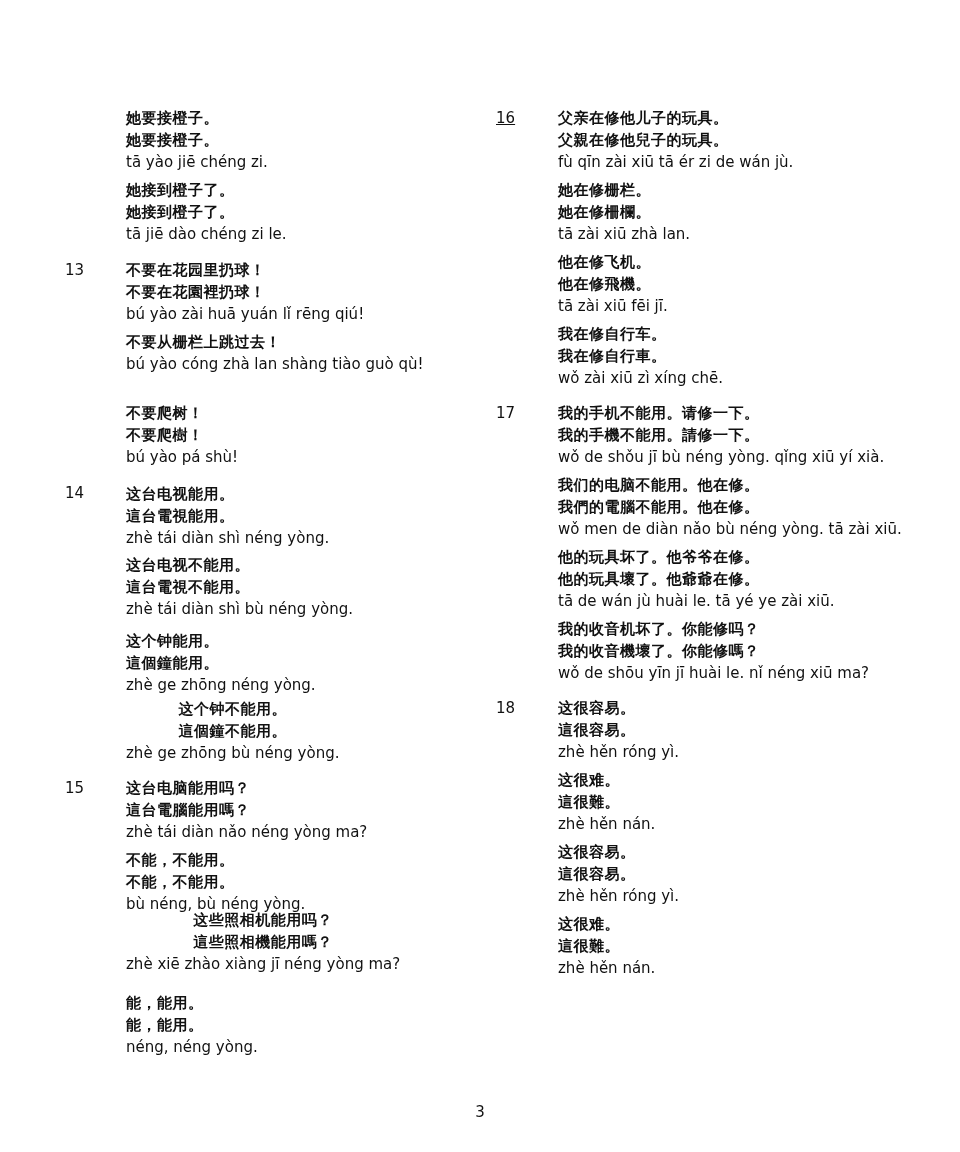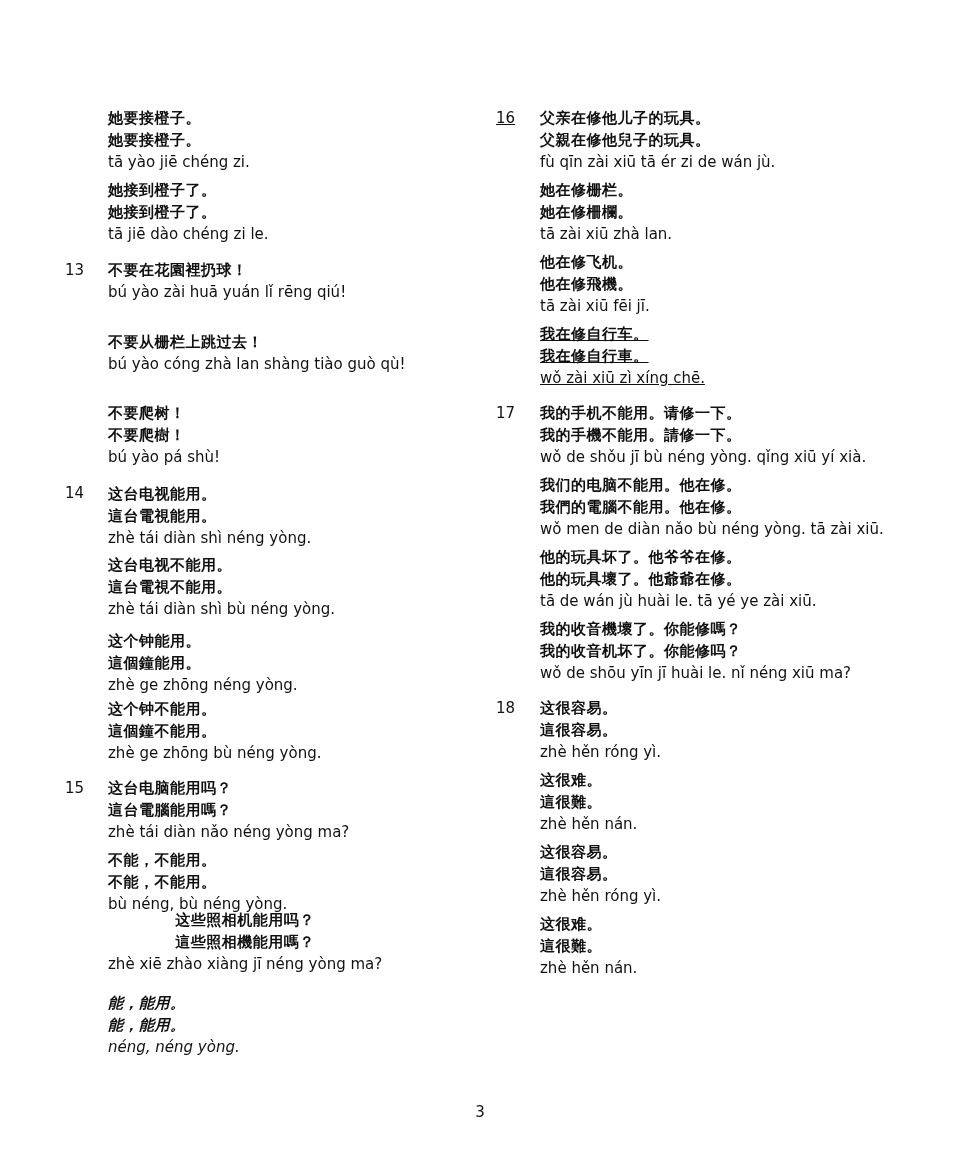--- a/index.html
+++ b/index.html
@@ -3,21 +3,21 @@
 <meta charset="utf-8">
 <style>
   html, body { margin: 0; padding: 0; background: #ffffff; }
   body { width: 960px; height: 1152px; position: relative; overflow: hidden;
          font-family: "DejaVu Sans", "Liberation Sans", sans-serif; color: #111; }
   .col { position: absolute; top: 0; }
   .col-left { left: 0; width: 480px; }
   .col-right { left: 480px; width: 480px; }
   .ex { position: absolute; }
   .num { position: absolute; font-size: 15px; line-height: 22px; color: #111; }
-  .block { position: absolute; }
+  .block { position: absolute; margin-left: 18px; }
   .line { font-size: 15px; line-height: 22px; white-space: nowrap; }
   .hz { font-weight: bold; letter-spacing: 0.5px; }
   .py { font-weight: normal; }
   .page-number { position: absolute; left: 0; width: 960px; top: 1101px; text-align: center; font-size: 15px; line-height: 22px; }
 </style>
 </head>
 <body>
 
 <div class="col col-left" id="col-left">
     <div class="ex" style="top: 107px; left: 0px; width: 480px;">
@@ -29,20 +29,21 @@
       </div>
       <div class="block" style="left: 108px; top: 72px;">
         <div class="line hz">她接到橙子了。</div>
         <div class="line hz">她接到橙子了。</div>
         <div class="line py">tā jiē dào chéng zi le.</div>
       </div>
     </div>
     <div class="ex" style="top: 259px; left: 0px; width: 480px;">
       <div class="num" style="left: 65px; top: 0px;">13</div>
       <div class="block" style="left: 108px; top: 0px;">
+        <div class="line hz">不要在花园里扔球！</div>
         <div class="line hz">不要在花園裡扔球！</div>
         <div class="line py">bú yào zài huā yuán lǐ rēng qiú!</div>
       </div>
       <div class="block" style="left: 108px; top: 72px;">
         <div class="line hz">不要从栅栏上跳过去！</div>
         <div class="line py">bú yào cóng zhà lan shàng tiào guò qù!</div>
       </div>
       <div class="block" style="left: 108px; top: 143px;">
         <div class="line hz">不要爬树！</div>
         <div class="line hz">不要爬樹！</div>
@@ -59,21 +60,21 @@
       <div class="block" style="left: 108px; top: 72px;">
         <div class="line hz">这台电视不能用。</div>
         <div class="line hz">這台電視不能用。</div>
         <div class="line py">zhè tái diàn shì bù néng yòng.</div>
       </div>
       <div class="block" style="left: 108px; top: 148px;">
         <div class="line hz">这个钟能用。</div>
         <div class="line hz">這個鐘能用。</div>
         <div class="line py">zhè ge zhōng néng yòng.</div>
       </div>
-      <div class="block" style="left: 108px; top: 216px;">
+      <div class="block" style="left: 108px; top: 216px; text-align: center;">
         <div class="line hz">这个钟不能用。</div>
         <div class="line hz">這個鐘不能用。</div>
         <div class="line py">zhè ge zhōng bù néng yòng.</div>
       </div>
     </div>
     <div class="ex" style="top: 777px; left: 0px; width: 480px;">
       <div class="num" style="left: 65px; top: 0px;">15</div>
       <div class="block" style="left: 108px; top: 0px;">
         <div class="line hz">这台电脑能用吗？</div>
         <div class="line hz">這台電腦能用嗎？</div>
@@ -82,21 +83,21 @@
       <div class="block" style="left: 108px; top: 72px;">
         <div class="line hz">不能，不能用。</div>
         <div class="line hz">不能，不能用。</div>
         <div class="line py">bù néng, bù néng yòng.</div>
       </div>
       <div class="block" style="left: 108px; top: 132px; text-align: center;">
         <div class="line hz">这些照相机能用吗？</div>
         <div class="line hz">這些照相機能用嗎？</div>
         <div class="line py">zhè xiē zhào xiàng jī néng yòng ma?</div>
       </div>
-      <div class="block" style="left: 108px; top: 215px; font-style: italic;">
+      <div class="block" style="left: 108px; top: 215px;">
         <div class="line hz">能，能用。</div>
         <div class="line hz">能，能用。</div>
         <div class="line py">néng, néng yòng.</div>
       </div>
     </div>
   </div>
 <div class="col col-right" id="col-right">
     <div class="ex" style="top: 107px; left: 0px; width: 480px;">
       <div class="num" style="left: 16px; top: 0px; text-decoration: underline;">16</div>
       <div class="block" style="left: 60px; top: 0px;">
@@ -107,21 +108,21 @@
       <div class="block" style="left: 60px; top: 72px;">
         <div class="line hz">她在修栅栏。</div>
         <div class="line hz">她在修柵欄。</div>
         <div class="line py">tā zài xiū zhà lan.</div>
       </div>
       <div class="block" style="left: 60px; top: 144px;">
         <div class="line hz">他在修飞机。</div>
         <div class="line hz">他在修飛機。</div>
         <div class="line py">tā zài xiū fēi jī.</div>
       </div>
-      <div class="block" style="left: 60px; top: 216px; text-decoration: underline;">
+      <div class="block" style="left: 60px; top: 216px;">
         <div class="line hz">我在修自行车。</div>
         <div class="line hz">我在修自行車。</div>
         <div class="line py">wǒ zài xiū zì xíng chē.</div>
       </div>
     </div>
     <div class="ex" style="top: 402px; left: 0px; width: 480px;">
       <div class="num" style="left: 16px; top: 0px;">17</div>
       <div class="block" style="left: 60px; top: 0px;">
         <div class="line hz">我的手机不能用。请修一下。</div>
         <div class="line hz">我的手機不能用。請修一下。</div>
@@ -131,22 +132,22 @@
         <div class="line hz">我们的电脑不能用。他在修。</div>
         <div class="line hz">我們的電腦不能用。他在修。</div>
         <div class="line py">wǒ men de diàn nǎo bù néng yòng. tā zài xiū.</div>
       </div>
       <div class="block" style="left: 60px; top: 144px;">
         <div class="line hz">他的玩具坏了。他爷爷在修。</div>
         <div class="line hz">他的玩具壞了。他爺爺在修。</div>
         <div class="line py">tā de wán jù huài le. tā yé ye zài xiū.</div>
       </div>
       <div class="block" style="left: 60px; top: 216px;">
+        <div class="line hz">我的收音机坏了。你能修吗？</div>
         <div class="line hz">我的收音機壞了。你能修嗎？</div>
-        <div class="line hz">我的收音机坏了。你能修吗？</div>
         <div class="line py">wǒ de shōu yīn jī huài le. nǐ néng xiū ma?</div>
       </div>
     </div>
     <div class="ex" style="top: 697px; left: 0px; width: 480px;">
       <div class="num" style="left: 16px; top: 0px;">18</div>
       <div class="block" style="left: 60px; top: 0px;">
         <div class="line hz">这很容易。</div>
         <div class="line hz">這很容易。</div>
         <div class="line py">zhè hěn róng yì.</div>
       </div>

